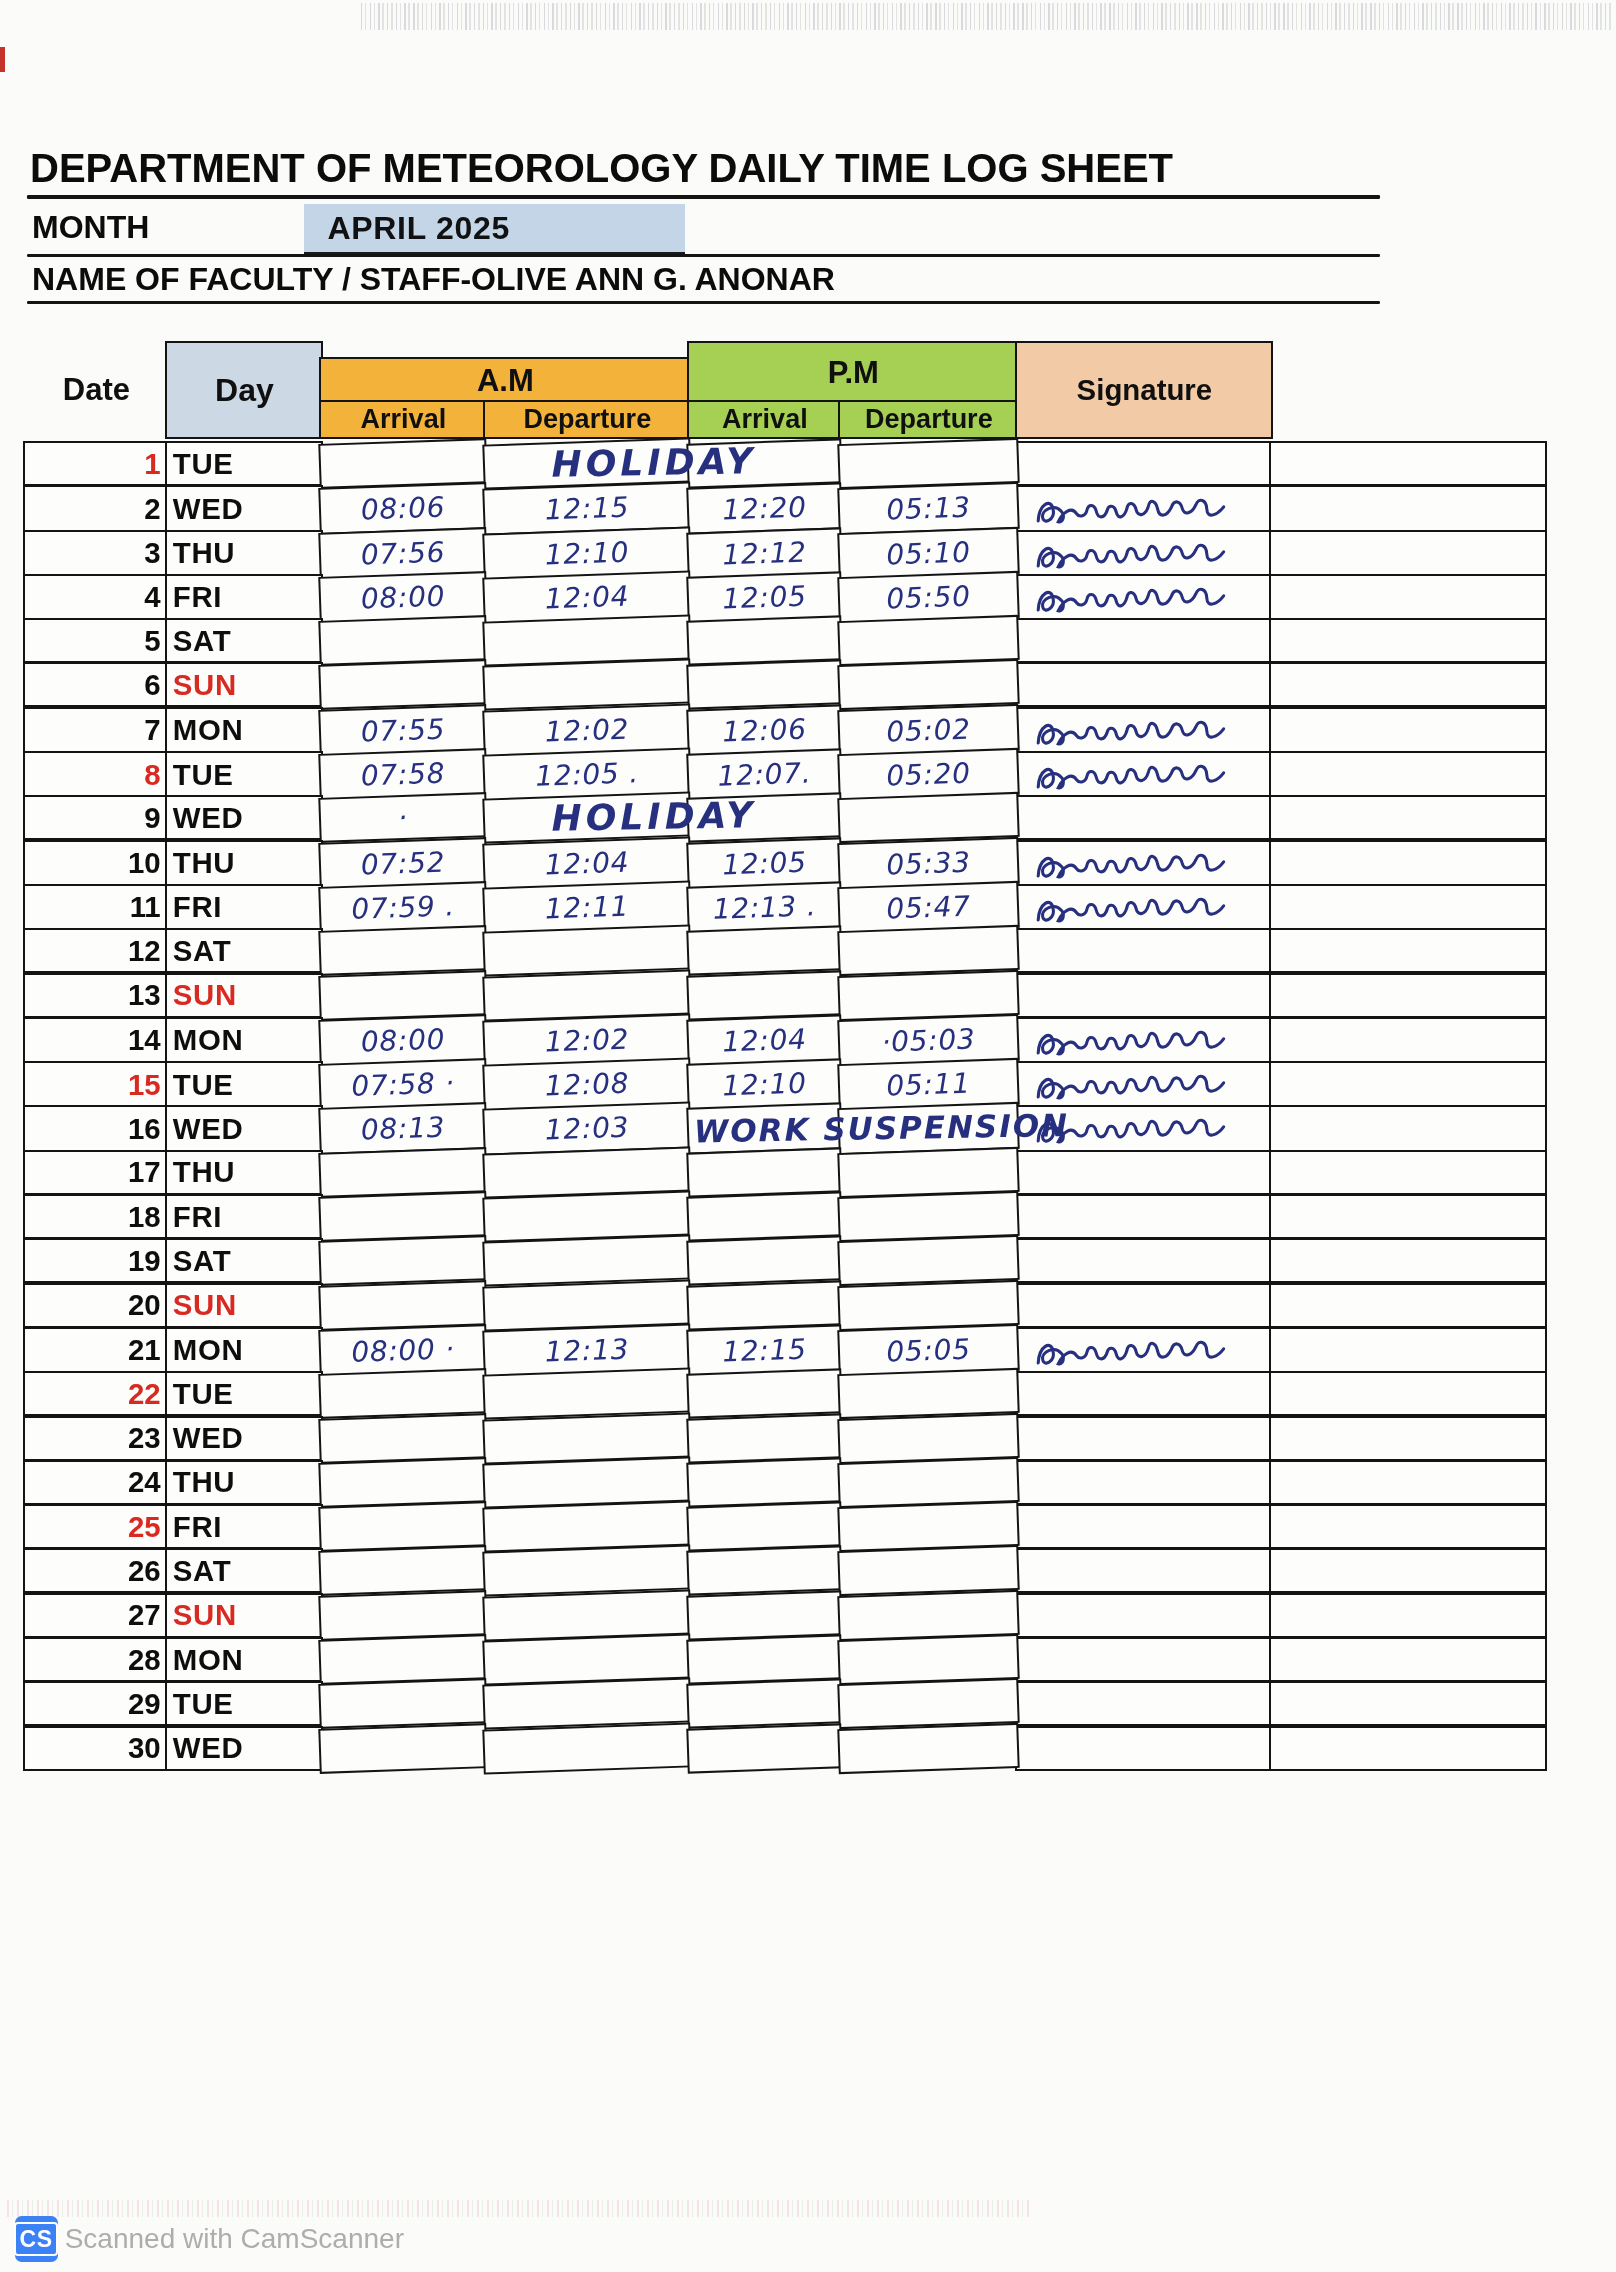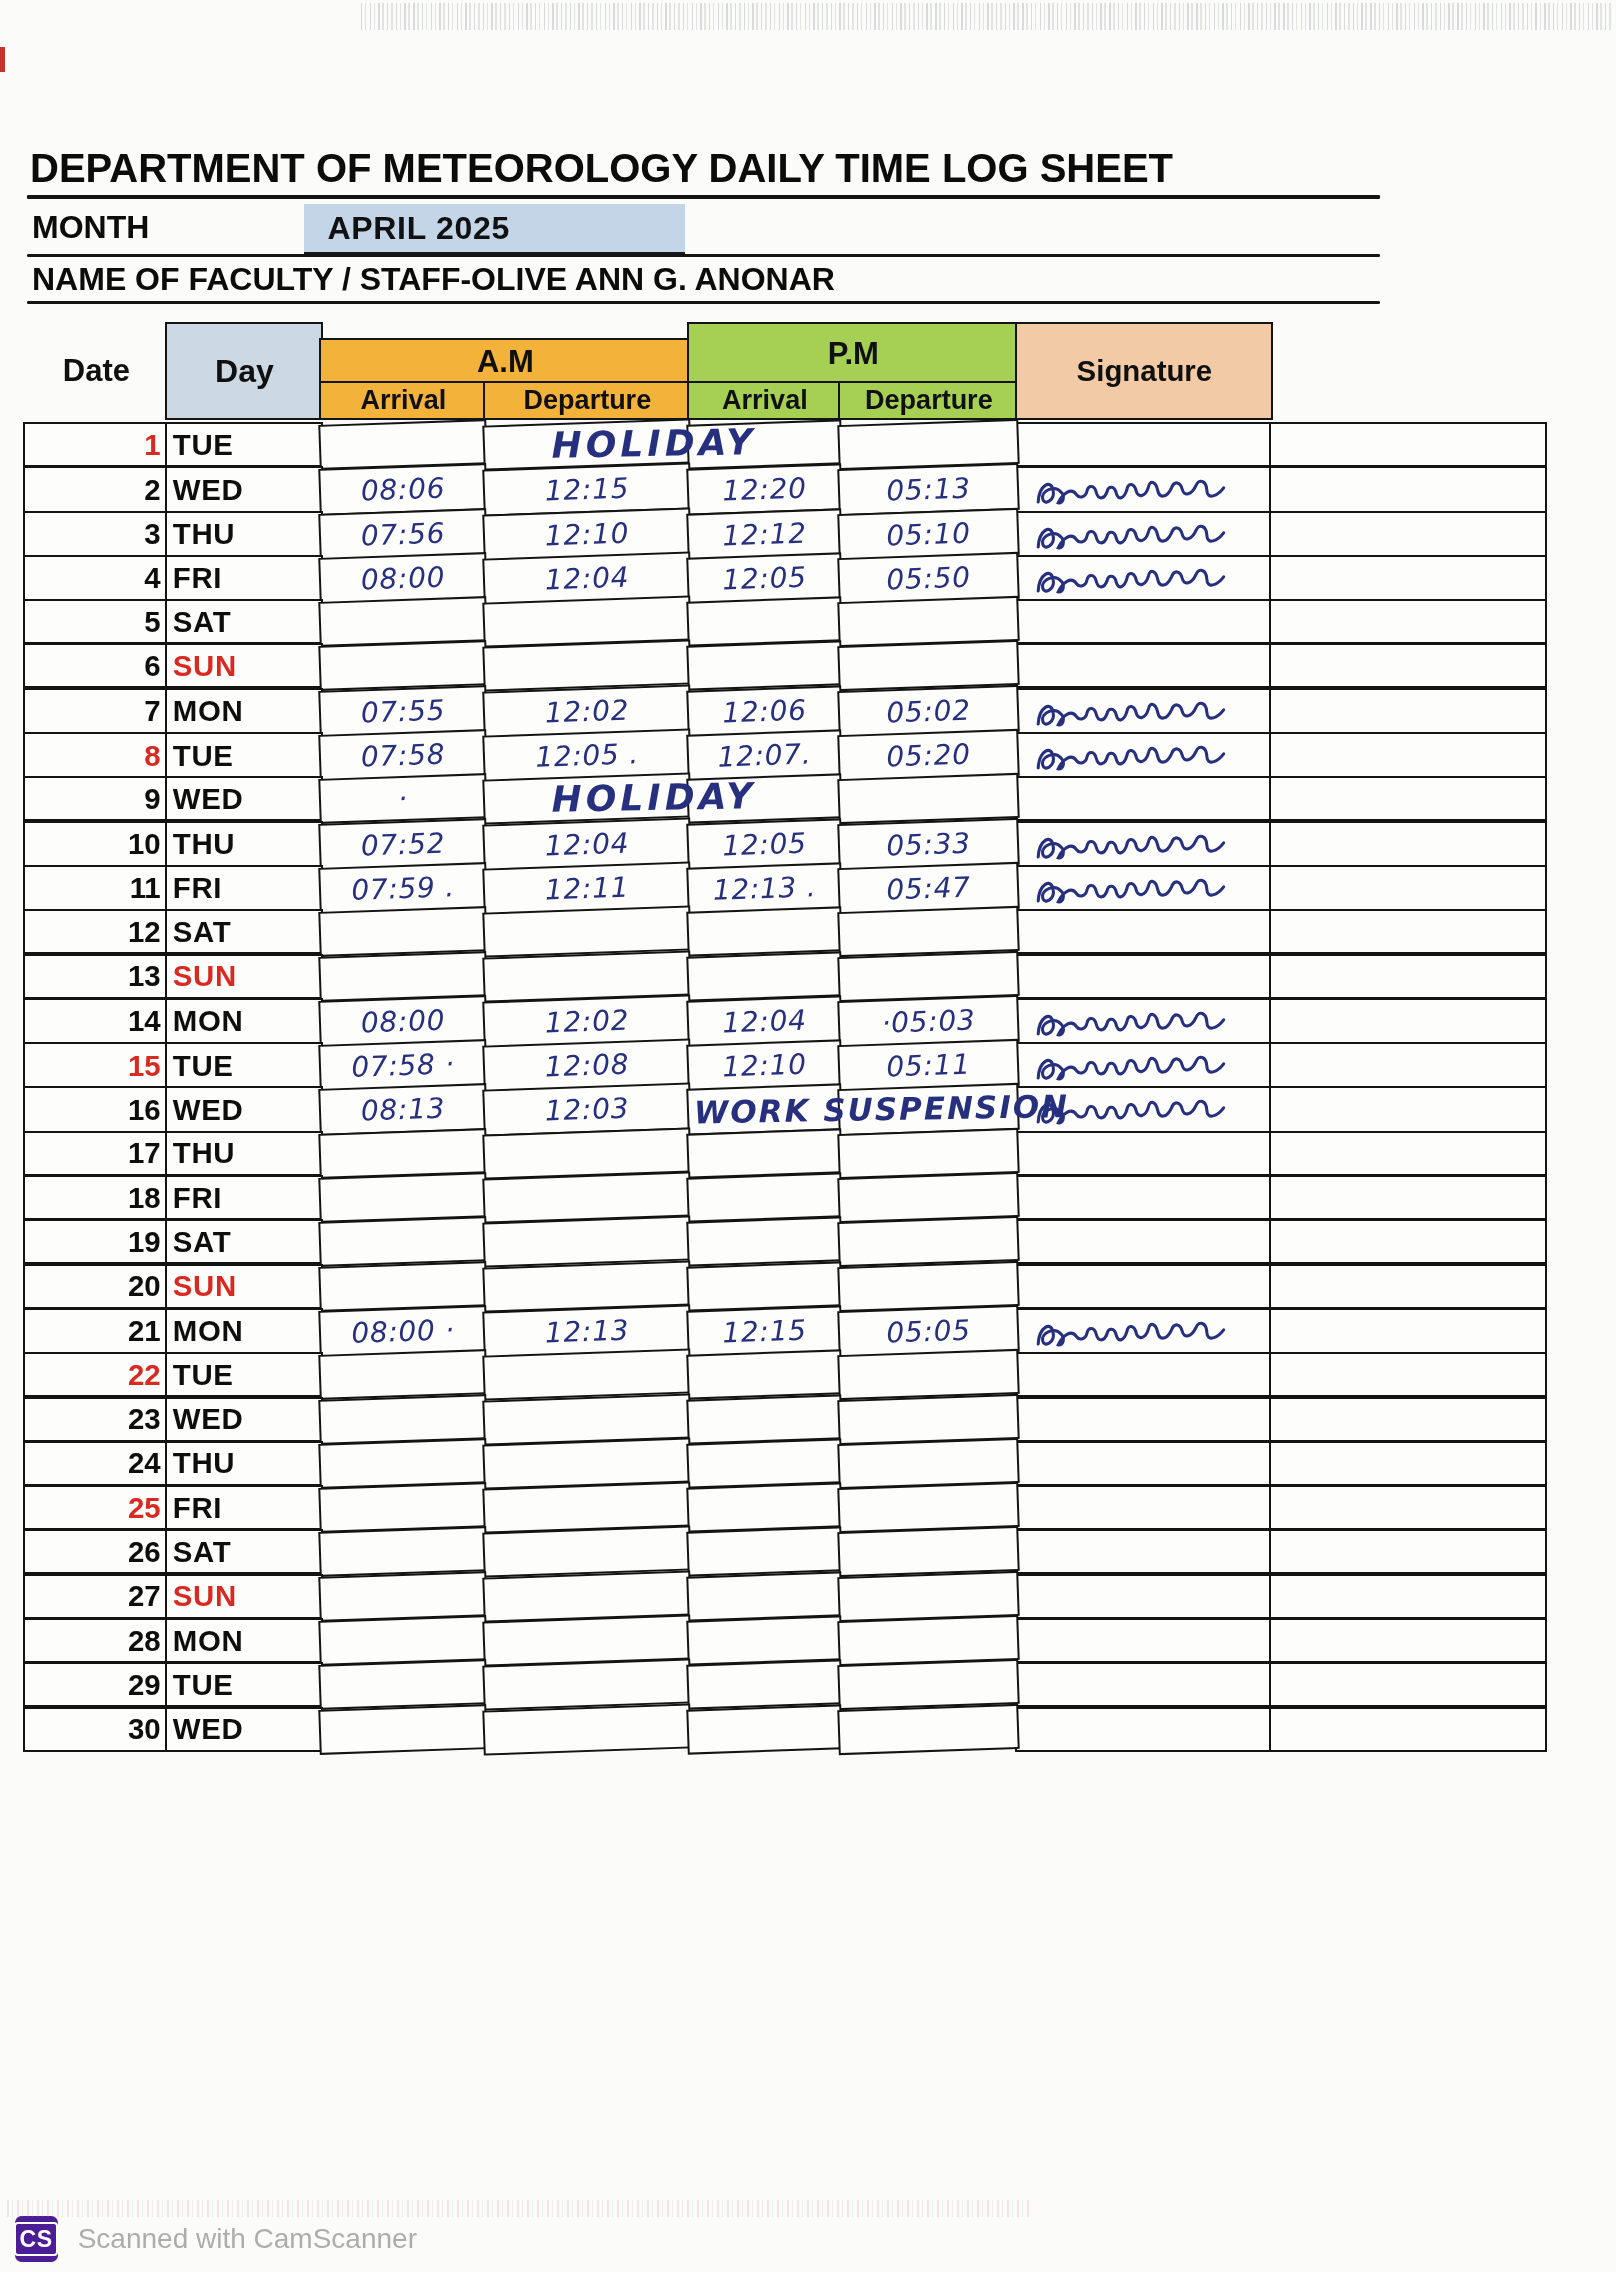--- a/index.html
+++ b/index.html
@@ -42,21 +42,21 @@
   .month-highlight{
     position:absolute;left:304px;top:204px;width:381px;height:52px;background:var(--hl);
     display:flex;align-items:center;border-bottom:4px solid #1a1a1a;
   }
   .month-highlight span{font-size:32px;font-weight:bold;color:#111;padding-left:23.4px;letter-spacing:0.7px;}
   .name-line{
     position:absolute;left:32px;top:261px;font-size:32px;font-weight:bold;color:#0c0c0c;white-space:nowrap;
   }
 
   
-  .timesheet{position:absolute;left:25.4px;top:324px;width:1400px;}
+  .timesheet{position:absolute;left:25.4px;top:343px;width:1400px;}
   .thead{
     display:grid;
     grid-template-columns:142px 154px 164px 204px 151px 177px 254px 274px;
     grid-template-rows:59px 35px;
   }
   .hcell{
     display:flex;align-items:center;justify-content:center;
     font-weight:bold;color:#101010;box-shadow:0 0 0 2px var(--line);
     background:#fff;
   }
@@ -94,22 +94,22 @@
     font-family:"DejaVu Sans",sans-serif;font-style:italic;font-weight:bold;
     color:var(--ink);pointer-events:none;z-index:3;transform:rotate(-1deg);white-space:nowrap;
   }
   .note.mid{left:455px;width:348px;font-size:36px;letter-spacing:4px;}
   .note.pm{left:669px;width:509px;font-size:31px;letter-spacing:2px;justify-content:flex-start;}
   .sig-svg{transform:rotate(-2deg);}
 
   
   .cs-footer{position:absolute;left:14.7px;top:2216px;display:flex;align-items:center;}
   .cs-badge{
-    width:43px;height:46px;background:#4c1d95;border-radius:6.7px;
-    display:flex;align-items:center;justify-content:center;margin-right:20px;
+    width:43px;height:46px;background:#3b82f6;border-radius:6.7px;
+    display:flex;align-items:center;justify-content:center;margin-right:7px;
   }
   .cs-badge span{
     border:2.7px solid #fff;border-radius:4px;padding:1.3px 3.3px;
     color:#fff;font-weight:bold;font-size:23px;letter-spacing:0.7px;
   }
   .cs-text{color:#adadad;font-size:28px;}
 </style>
 </head>
 <body>
 

